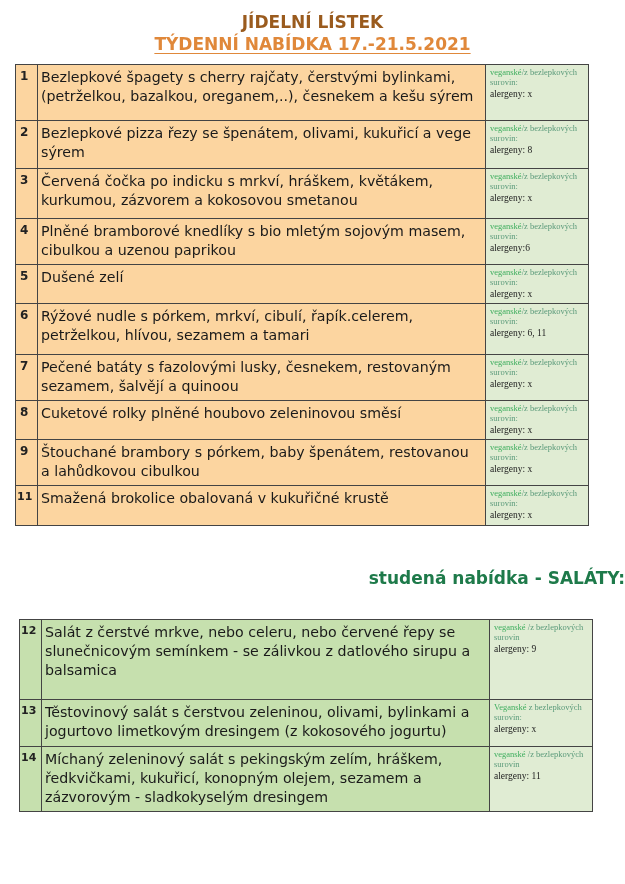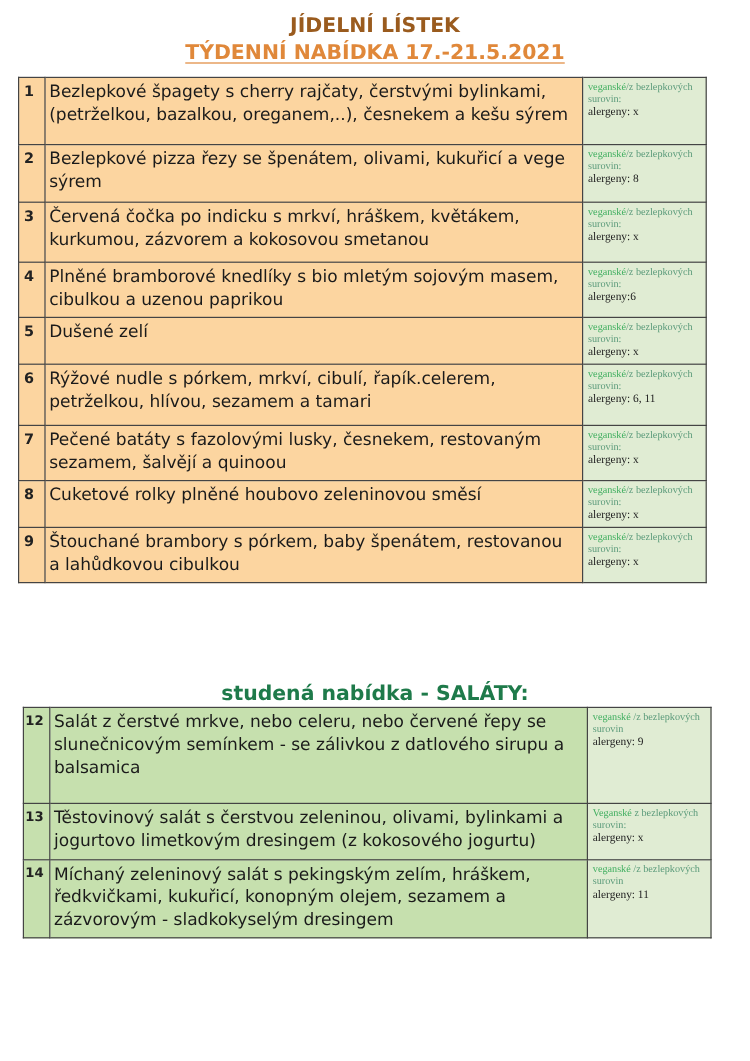--- a/index.html
+++ b/index.html
@@ -38,24 +38,24 @@
     table.menu td.num.small { font-size: 11px; padding-left: 1px; }
 
     .hot td.num, .hot td.desc { background: #fcd5a0; }
     .cold td.num, .cold td.desc { background: #c6e0ae; }
 
     .info .veg { font-size: 8.5px; line-height: 10px; color: #5a9a7a; }
     .info .veg .v { color: #3fae5f; text-align: center; }
     .info .alg { font-size: 9.5px; line-height: 13px; color: #222; margin-top: 1px; }
 
     #hot-table { left: 15px; top: 64px; width: 573px; }
-    #cold-table { left: 19px; top: 589px; width: 569px; }
+    #cold-table { left: 19px; top: 619px; width: 569px; }
 
     .section-title {
-      position: absolute; left: 0; width: 625px; text-align: center;
+      position: absolute; left: 0; width: 625px; text-align: right;
       top: 568px; font-size: 17px; font-weight: bold; color: #1e7a4a;
     }
   </style>
 </head>
 <body>
 
 <div class="title">JÍDELNÍ LÍSTEK</div>
 <div class="subtitle">TÝDENNÍ NABÍDKA 17.-21.5.2021</div>
 
 <table class="menu hot" id="hot-table">
@@ -125,20 +125,28 @@
         </td>
       </tr>
       <tr style="height: 43px;">
         <td class="num">9</td>
         <td class="desc">Štouchané brambory s pórkem, baby špenátem, restovanou a lahůdkovou cibulkou</td>
         <td class="info">
           <div class="veg"><span class="v">veganské</span><span>/z bezlepkových surovin:</span></div>
           <div class="alg">alergeny: x</div>
         </td>
       </tr>
+      <tr style="height: 40px;">
+        <td class="num small">11</td>
+        <td class="desc">Smažená brokolice obalovaná v kukuřičné krustě</td>
+        <td class="info">
+          <div class="veg"><span class="v">veganské</span><span>/z bezlepkových surovin:</span></div>
+          <div class="alg">alergeny: x</div>
+        </td>
+      </tr>
     </tbody>
 </table>
 
 <div class="section-title">studená nabídka - SALÁTY:</div>
 
 <table class="menu cold" id="cold-table">
   <tbody id="cold-body">
       <tr style="height: 80px;">
         <td class="num small">12</td>
         <td class="desc">Salát z čerstvé mrkve, nebo celeru, nebo červené řepy se slunečnicovým semínkem - se zálivkou z datlového sirupu a balsamica</td>

